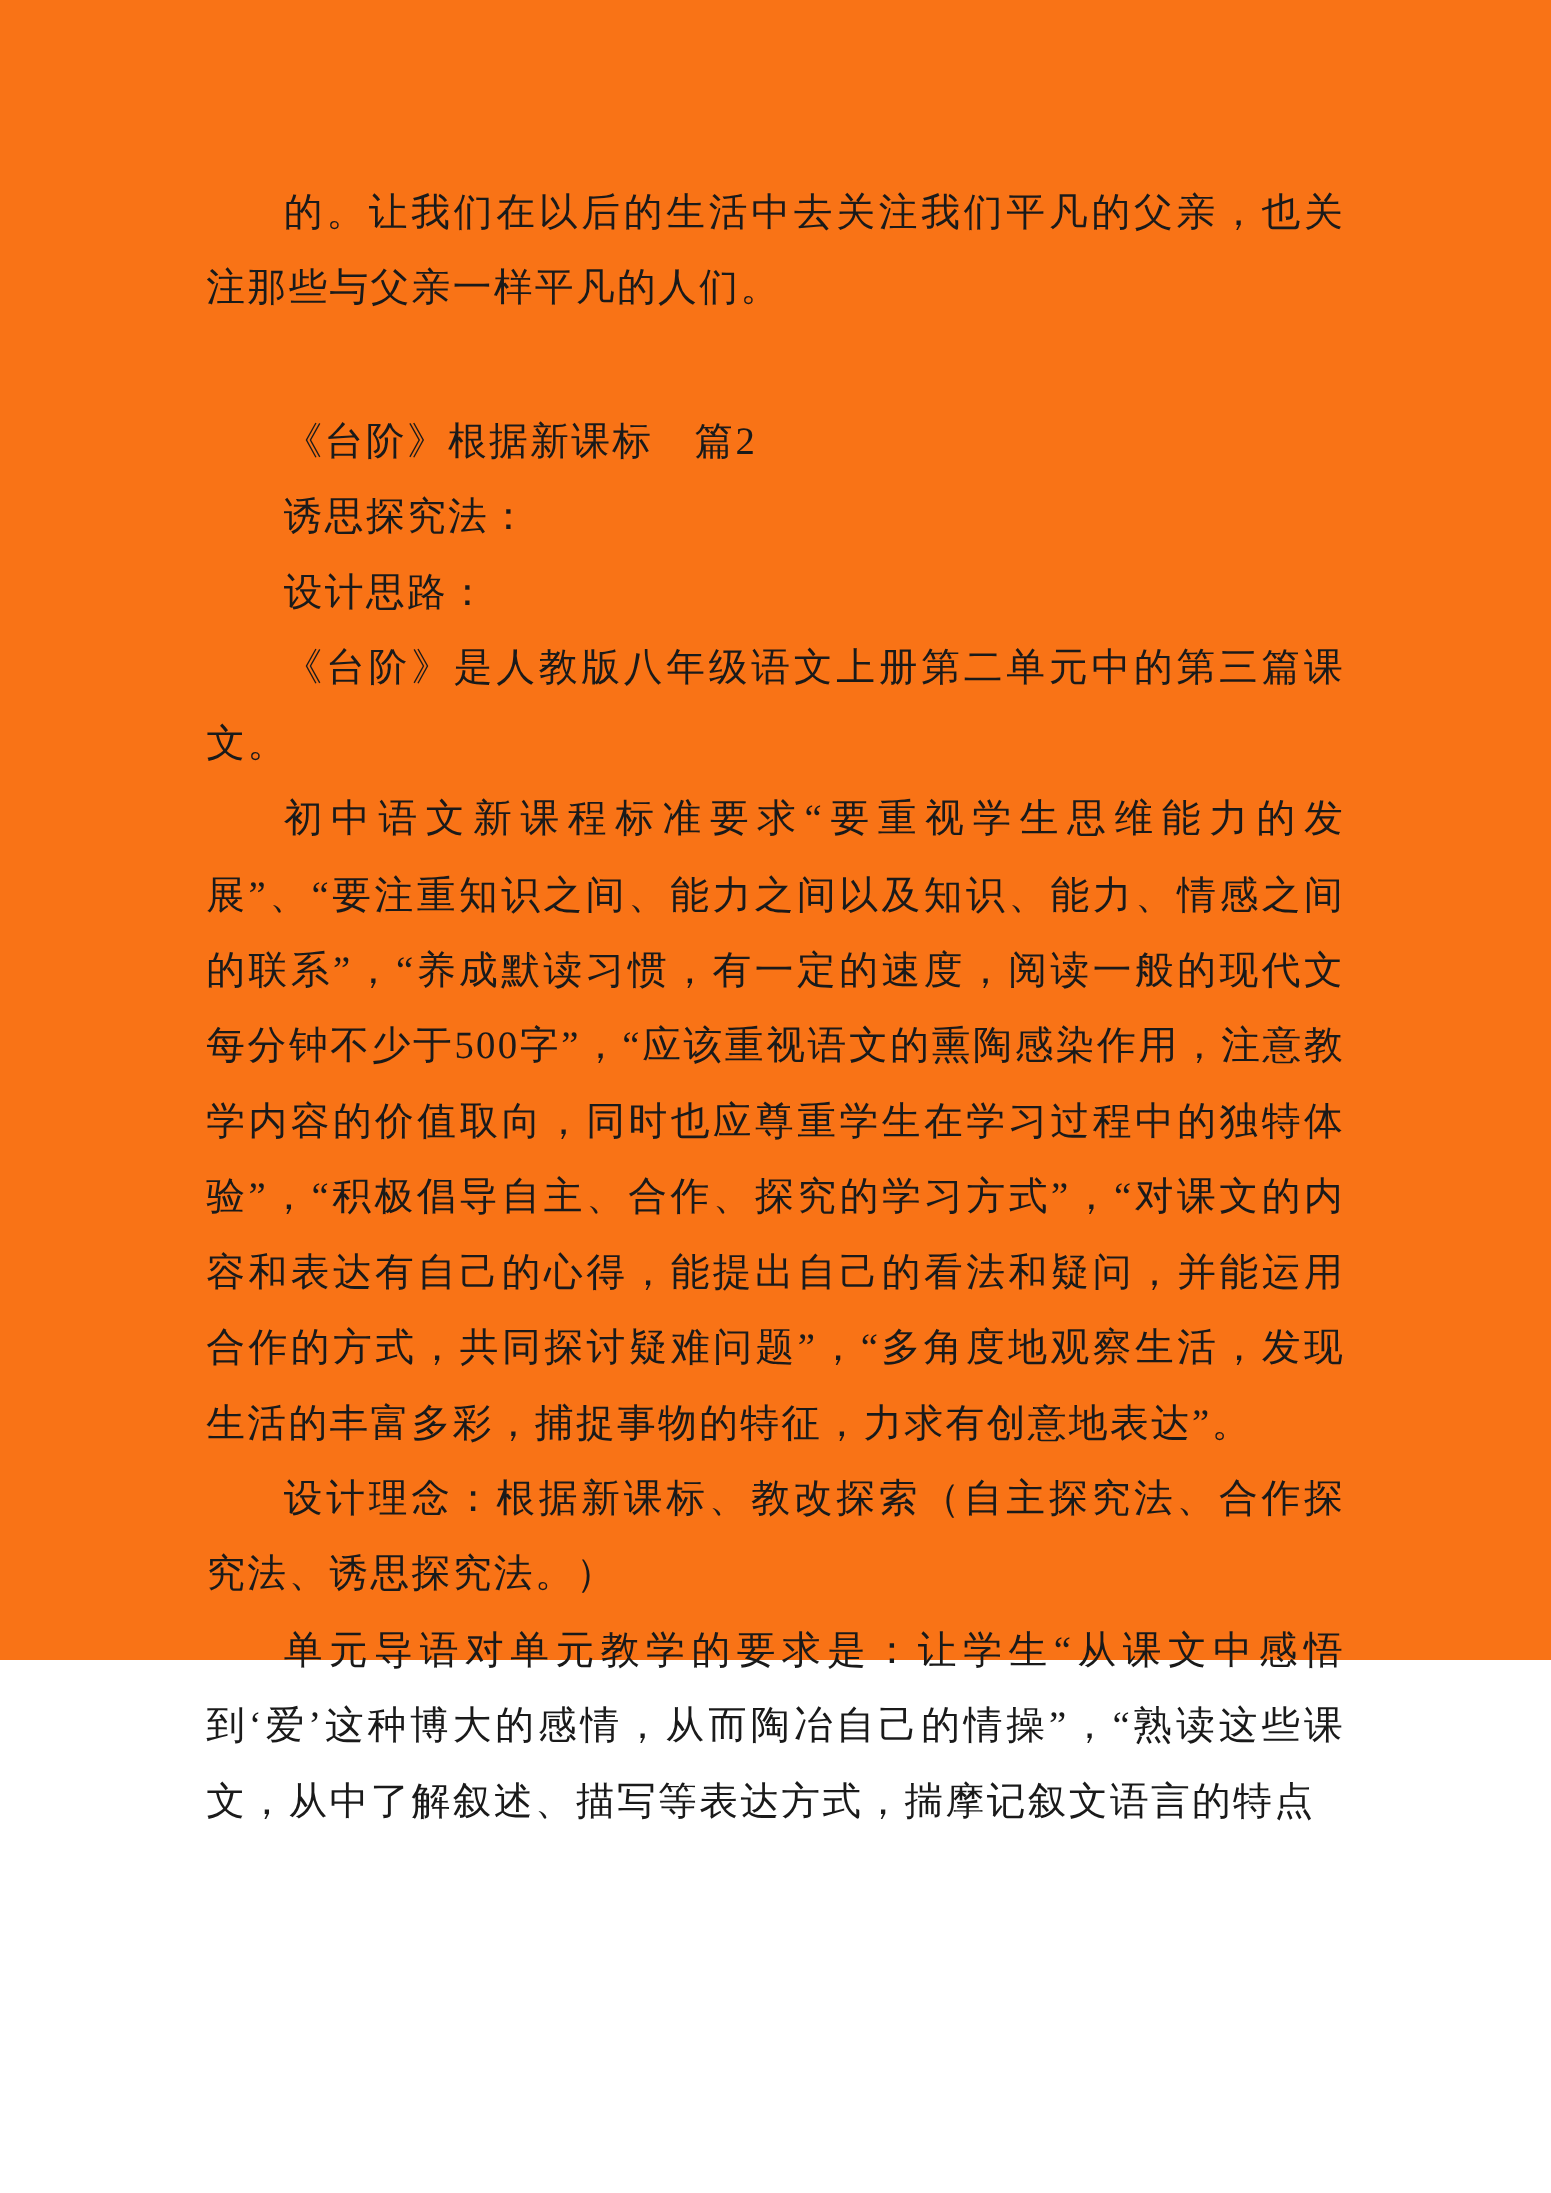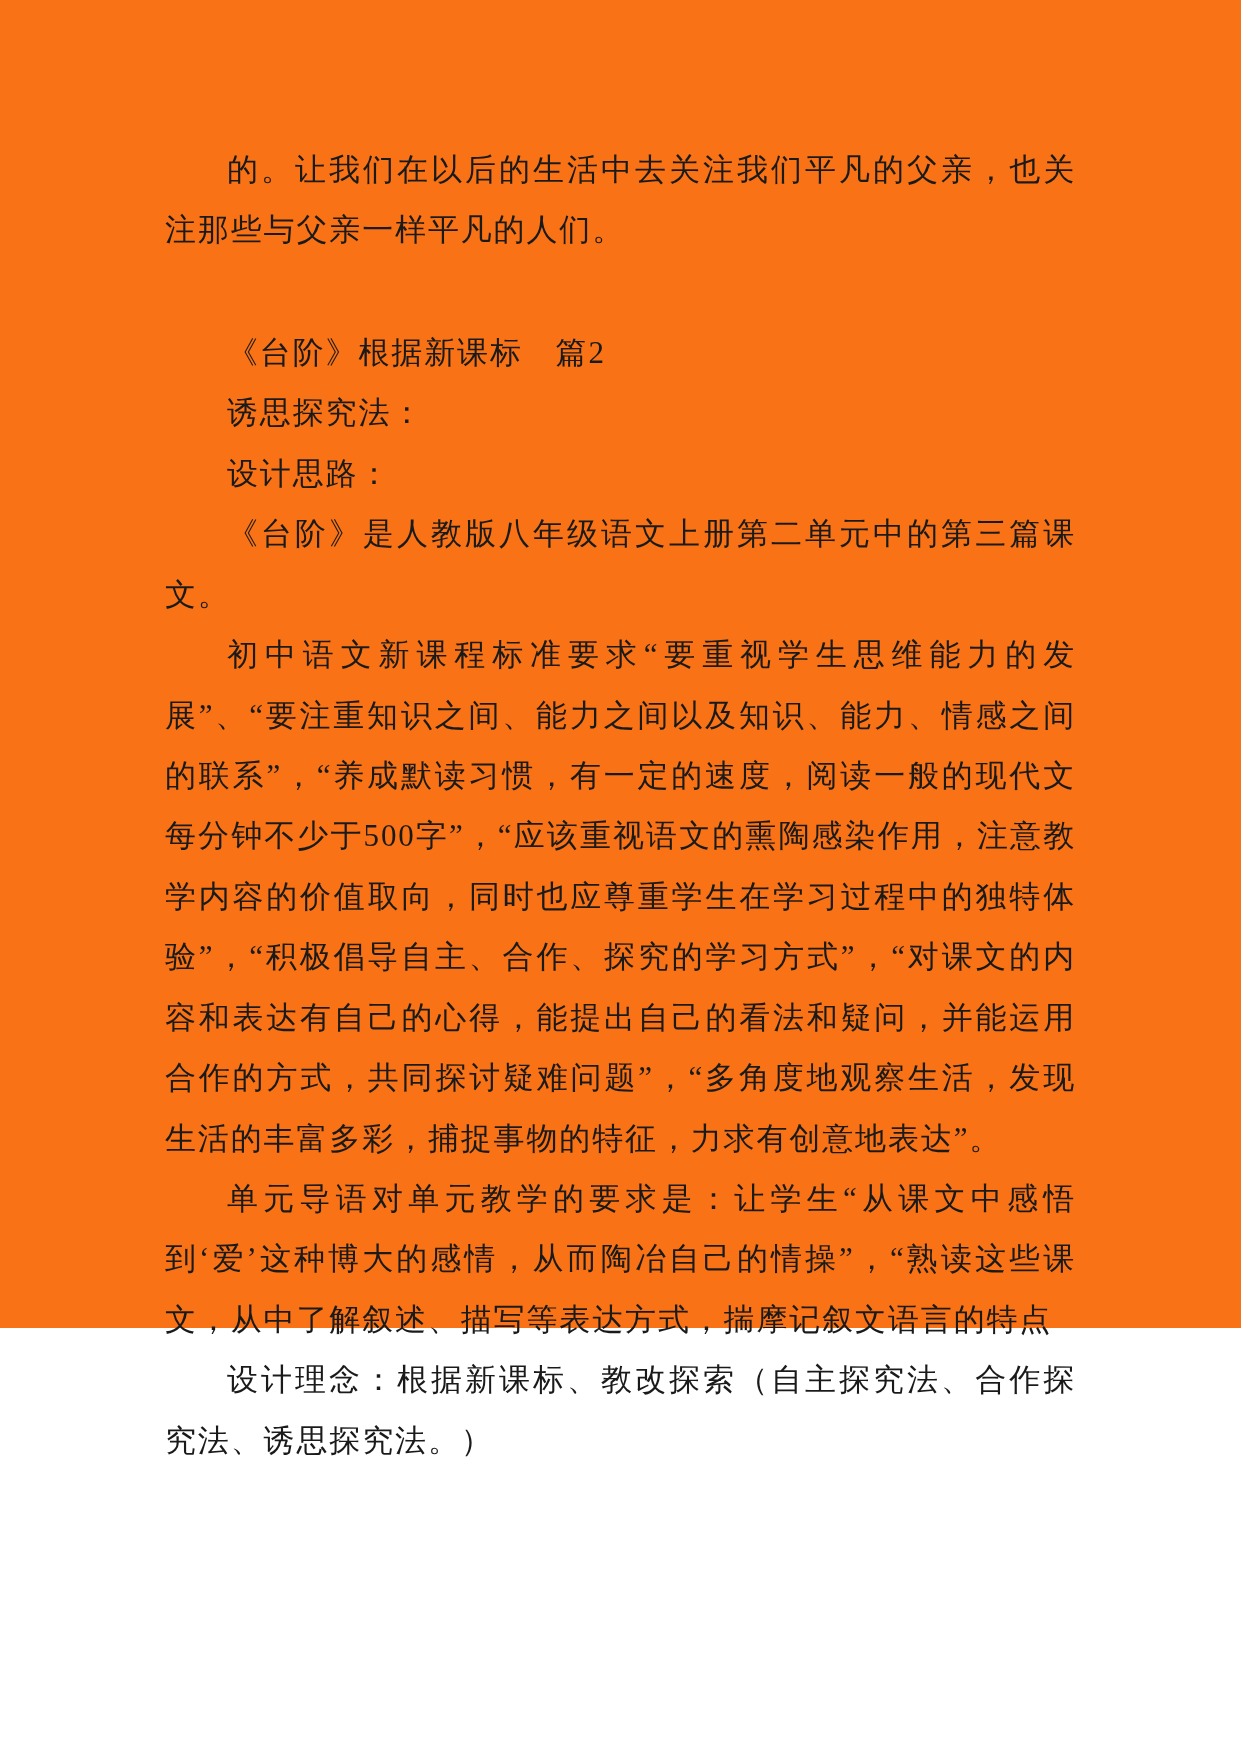--- a/index.html
+++ b/index.html
@@ -58,18 +58,18 @@
     <p class="heading">《台阶》根据新课标　篇2</p>
 
     <p class="para">诱思探究法：</p>
 
     <p class="para">设计思路：</p>
 
     <p class="para">《台阶》是人教版八年级语文上册第二单元中的第三篇课文。</p>
 
     <p class="para">初中语文新课程标准要求“要重视学生思维能力的发展”、“要注重知识之间、能力之间以及知识、能力、情感之间的联系”，“养成默读习惯，有一定的速度，阅读一般的现代文每分钟不少于500字”，“应该重视语文的熏陶感染作用，注意教学内容的价值取向，同时也应尊重学生在学习过程中的独特体验”，“积极倡导自主、合作、探究的学习方式”，“对课文的内容和表达有自己的心得，能提出自己的看法和疑问，并能运用合作的方式，共同探讨疑难问题”，“多角度地观察生活，发现生活的丰富多彩，捕捉事物的特征，力求有创意地表达”。</p>
 
+    <p class="para">设计理念：根据新课标、教改探索（自主探究法、合作探究法、诱思探究法。）</p>
+
     <p class="para">单元导语对单元教学的要求是：让学生“从课文中感悟到‘爱’这种博大的感情，从而陶冶自己的情操”，“熟读这些课文，从中了解叙述、描写等表达方式，揣摩记叙文语言的特点</p>
-
-    <p class="para">设计理念：根据新课标、教改探索（自主探究法、合作探究法、诱思探究法。）</p>
 
   </div>
 </div>
 
 </body></html>

